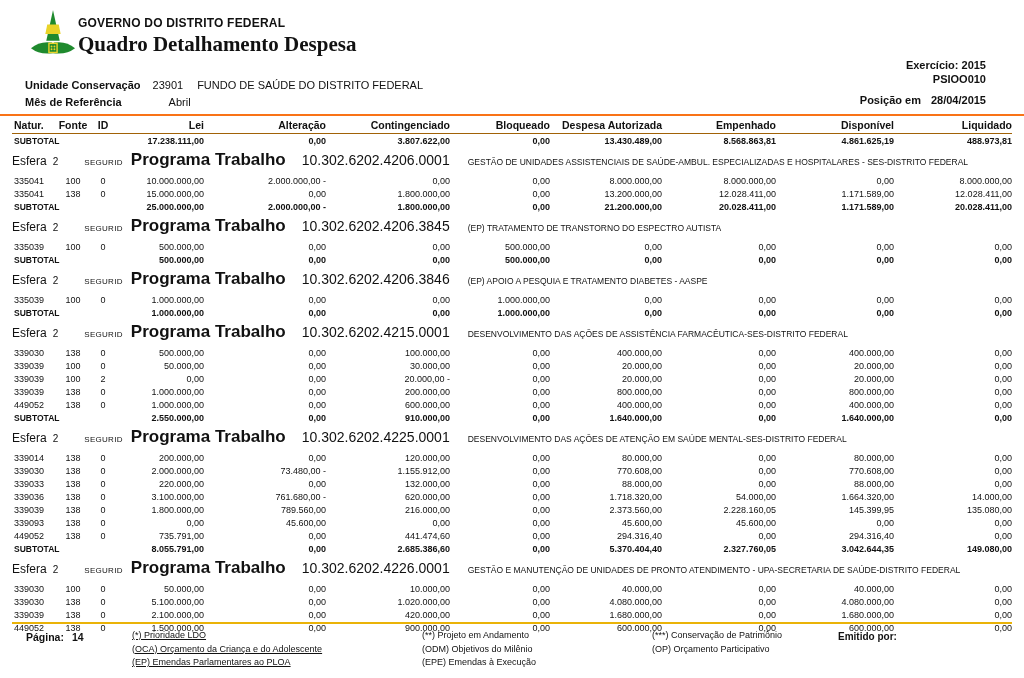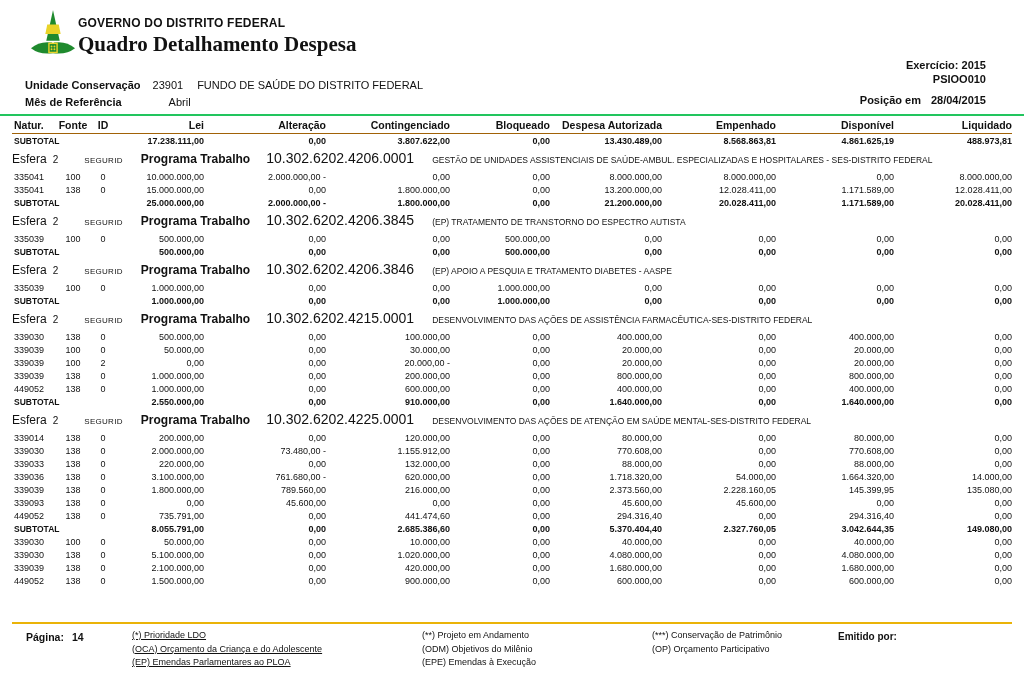--- a/index.html
+++ b/index.html
@@ -1,19 +1,19 @@
 <!DOCTYPE html>
 <html><head>
 <meta charset="utf-8">
 <style>
   html,body{margin:0;padding:0;background:#fff;}
   .page{position:relative;width:1024px;height:678px;background:#fff;overflow:hidden;
         font-family:"Liberation Sans","DejaVu Sans",sans-serif;color:#111;}
   
-  .hdr{position:relative;height:114px;border-bottom:2px solid #22c55e;}
+  .hdr{position:relative;height:114px;border-bottom:2px solid #f97316;}
   .logo{position:absolute;left:30px;top:8px;width:46px;height:52px;}
   .org{position:absolute;left:78px;top:16px;font-size:12px;font-weight:bold;letter-spacing:.2px;}
   .title{position:absolute;left:78px;top:32px;font-family:"Liberation Serif","DejaVu Serif",serif;
          font-size:21px;font-weight:bold;}
   .hdr-right{position:absolute;right:38px;top:58px;text-align:right;font-size:11px;font-weight:bold;line-height:14px;}
   .uo-row{position:absolute;left:25px;top:79px;font-size:11px;}
   .uo-row .lbl{font-weight:bold;}
   .uo-code{margin-left:12px;}
   .uo-name{margin-left:14px;}
   .mes-row{position:absolute;left:25px;top:96px;font-size:11px;}
@@ -31,21 +31,21 @@
   td{font-size:9px;height:13px;padding:0;white-space:nowrap;overflow:visible;}
   .col0{text-align:left;padding-left:2px;}
   .col1,.col2{text-align:center;}
   .col3,.col4,.col5,.col6,.col7,.col8,.col9,.col10{text-align:right;}
   tr.subtotal td{font-weight:bold;}
   td.subtotal-label{font-size:8.5px;}
   tr.esfera td{padding:3px 0 4px 0;height:16px;}
   .esf-label{font-size:12px;font-weight:normal;}
   .esf-val{font-size:10px;margin-left:6px;}
   .esf-seg{font-size:8px;margin-left:26px;letter-spacing:.3px;}
-  .esf-pt{font-size:12px;font-weight:bold;margin-left:18px;}
+  .esf-pt{font-size:17px;font-weight:bold;margin-left:8px;}
   .esf-code{font-size:14px;margin-left:16px;}
   .esf-desc{font-size:8.5px;margin-left:18px;}
   
   .ftr{position:absolute;left:12px;right:12px;bottom:0;height:54px;border-top:2px solid #eab308;}
   .pg{position:absolute;left:14px;top:7px;font-size:10.5px;font-weight:bold;}
   .pg .pv{margin-left:8px;}
   .leg{position:absolute;top:5px;font-size:9px;line-height:13.5px;}
   .leg1{left:120px;text-decoration:underline;}.leg2{left:410px;}.leg3{left:640px;}
   .emit{position:absolute;left:826px;top:7px;font-size:10px;font-weight:bold;}
 </style>
@@ -396,20 +396,23 @@
           <td class="col0 subtotal-label" colspan="3">SUBTOTAL</td>
           <td class="col3">8.055.791,00</td>
           <td class="col4">0,00</td>
           <td class="col5">2.685.386,60</td>
           <td class="col6">0,00</td>
           <td class="col7">5.370.404,40</td>
           <td class="col8">2.327.760,05</td>
           <td class="col9">3.042.644,35</td>
           <td class="col10">149.080,00</td>
         </tr>
+        <tr class="esfera">
+          <td colspan="11"><span class="esf-label">Esfera</span><span class="esf-val">2</span><span class="esf-seg">SEGURID</span><span class="esf-pt">Programa Trabalho</span><span class="esf-code">10.302.6202.4226.0001</span><span class="esf-desc">GESTÃO E MANUTENÇÃO DE UNIDADES DE PRONTO ATENDIMENTO - UPA-SECRETARIA DE SAÚDE-DISTRITO FEDERAL</span></td>
+        </tr>
         <tr>
           <td class="col0">339030</td>
           <td class="col1">100</td>
           <td class="col2">0</td>
           <td class="col3">50.000,00</td>
           <td class="col4">0,00</td>
           <td class="col5">10.000,00</td>
           <td class="col6">0,00</td>
           <td class="col7">40.000,00</td>
           <td class="col8">0,00</td>

